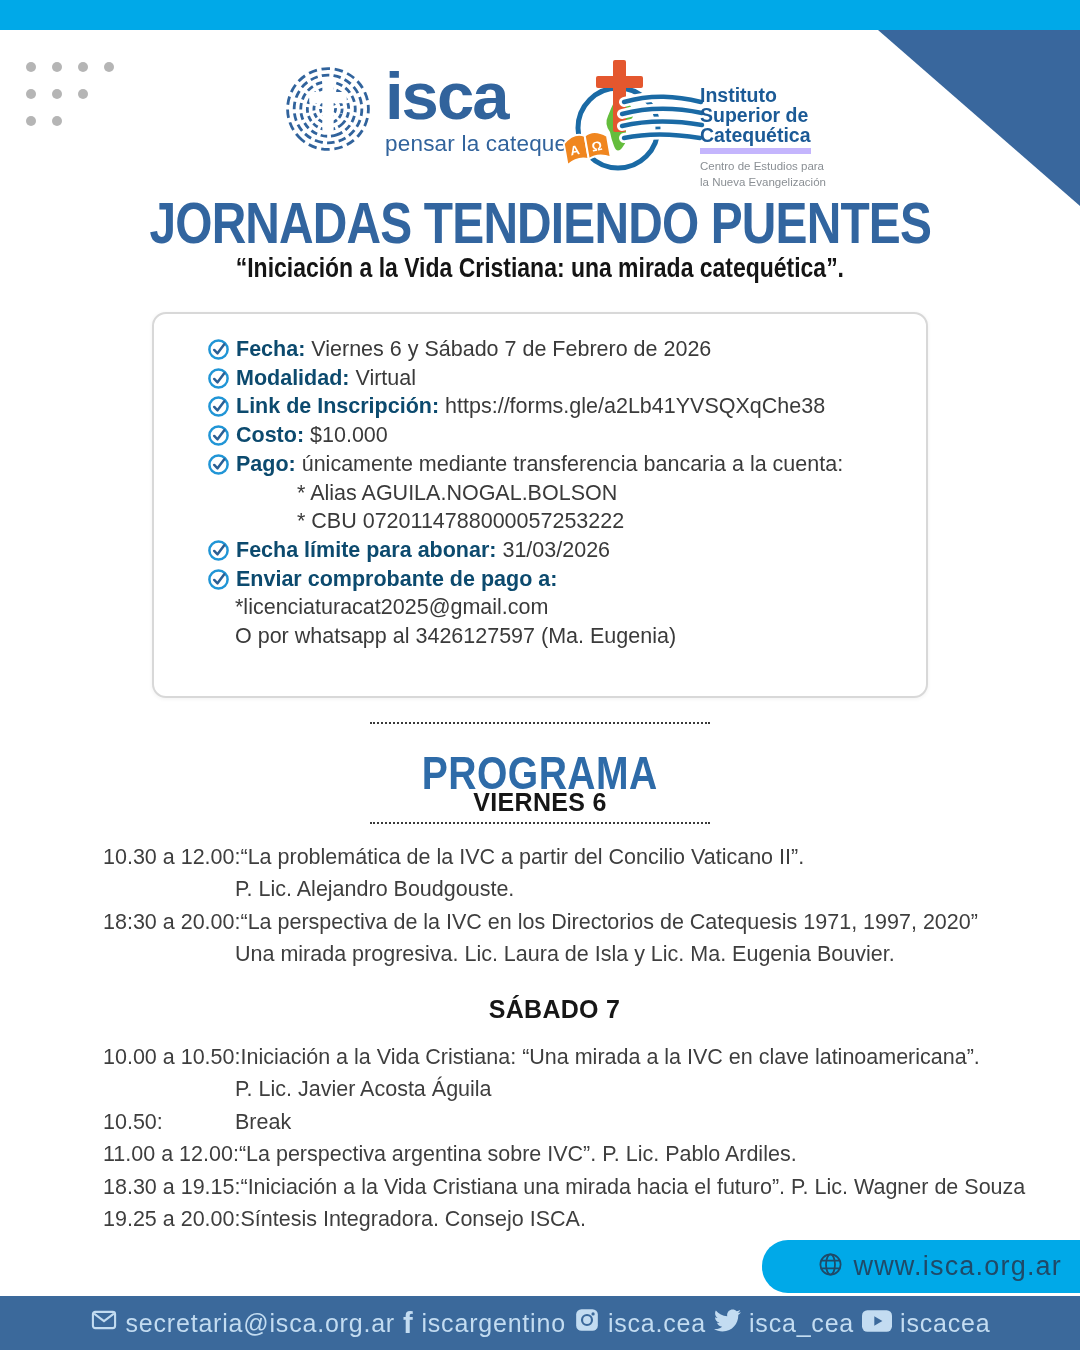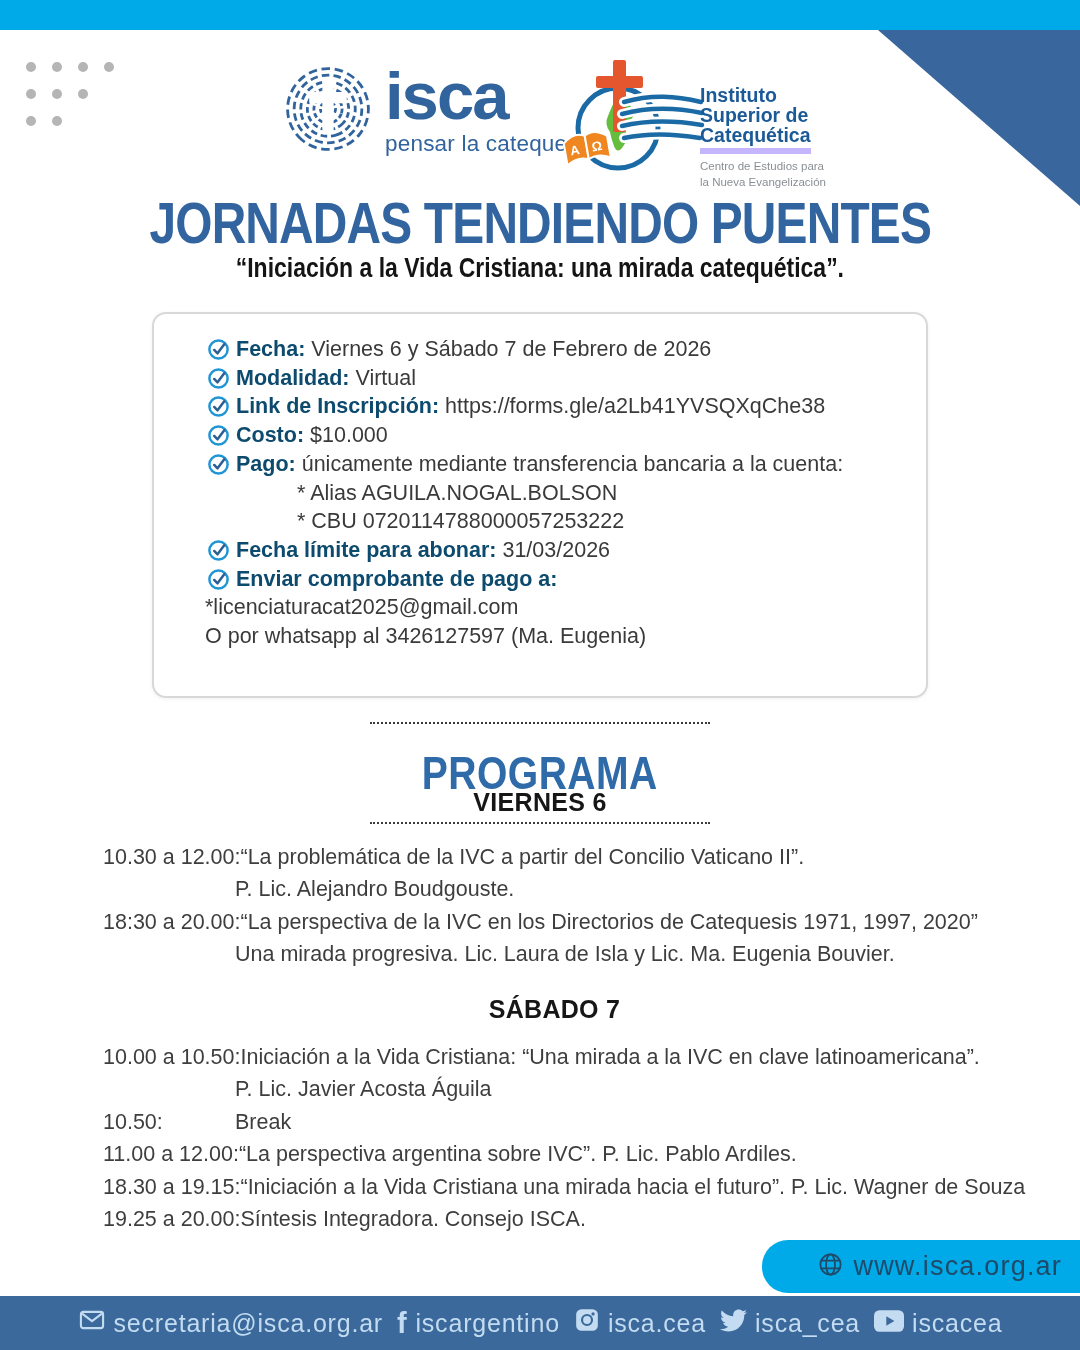--- a/index.html
+++ b/index.html
@@ -36,21 +36,21 @@
     position:absolute;left:152px;top:312px;width:776px;height:386px;box-sizing:border-box;
     background:#fff;border:2px solid #d8d8d8;border-radius:14px;
     box-shadow:0 1px 4px rgba(0,0,0,0.06);
     padding-top:21px;
   }
   .ib-row{display:flex;align-items:flex-start;line-height:28.7px;font-size:21.5px;color:#3a3a3a;padding-left:53px;}
   .ib-row .check{flex:0 0 auto;width:23px;height:23px;margin:3px 6px 0 0;}
   .ib-label{font-weight:bold;color:#0c4a6e;white-space:pre-wrap;}
   .ib-text{white-space:pre-wrap;}
   .ib-sub2{padding-left:143px;}
-  .ib-sub1{padding-left:51px;}
+  .ib-sub1{padding-left:81px;}
   
   .programa-row{position:absolute;left:0;right:0;top:722px;display:flex;align-items:center;justify-content:center;gap:22px;flex-direction:column;}
   .dash-line{width:340px;border-top:2px dotted #3a3a3a;height:0;}
   .programa-heading{font-size:46px;font-weight:bold;color:#2e6ba8;transform:scaleX(0.85);white-space:nowrap;letter-spacing:0.5px;}
   .day-title{position:absolute;left:0;right:0;text-align:center;font-size:25px;font-weight:bold;color:#161616;letter-spacing:0.3px;}
   .day1-title{top:788px;}
   .day2-title{top:995px;padding-left:29px;}
   .sch-rows{position:absolute;left:103px;right:30px;}
   .day1-rows{top:841px;}
   .day2-rows{top:1041px;}
@@ -59,21 +59,21 @@
   .sch-text{flex:1;white-space:nowrap;}
   
   .site-pill{
     position:absolute;right:0;top:1240px;width:318px;height:53px;background:#00a9e8;
     border-radius:26px 0 0 26px;display:flex;align-items:center;justify-content:flex-end;
     gap:9px;padding-right:18px;box-sizing:border-box;
   }
   .site-text{font-size:27px;color:#1f4a68;letter-spacing:1.2px;}
   .bottom-bar{
     position:absolute;left:0;top:1296px;width:100%;height:54px;background:#3b699b;
-    display:flex;align-items:center;justify-content:center;gap:14px;color:#c3dcf1;
+    display:flex;align-items:center;justify-content:center;gap:8px;color:#c3dcf1;
   }
   .bb-item{display:flex;align-items:center;gap:8px;font-size:25px;letter-spacing:0.8px;}
   .fb-glyph{font-size:29px;font-weight:bold;line-height:1;}
 </style>
 </head>
 <body>
 
 <div class="canvas">
 
   <div class="top-bar"></div>

